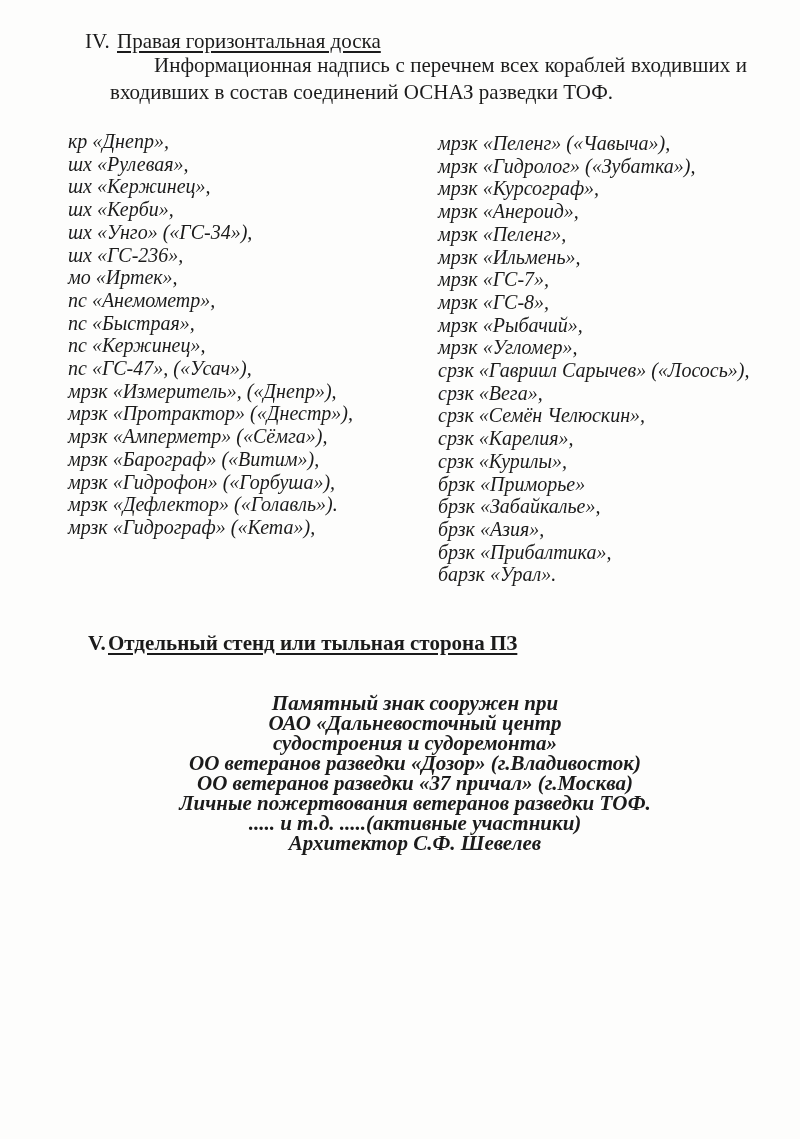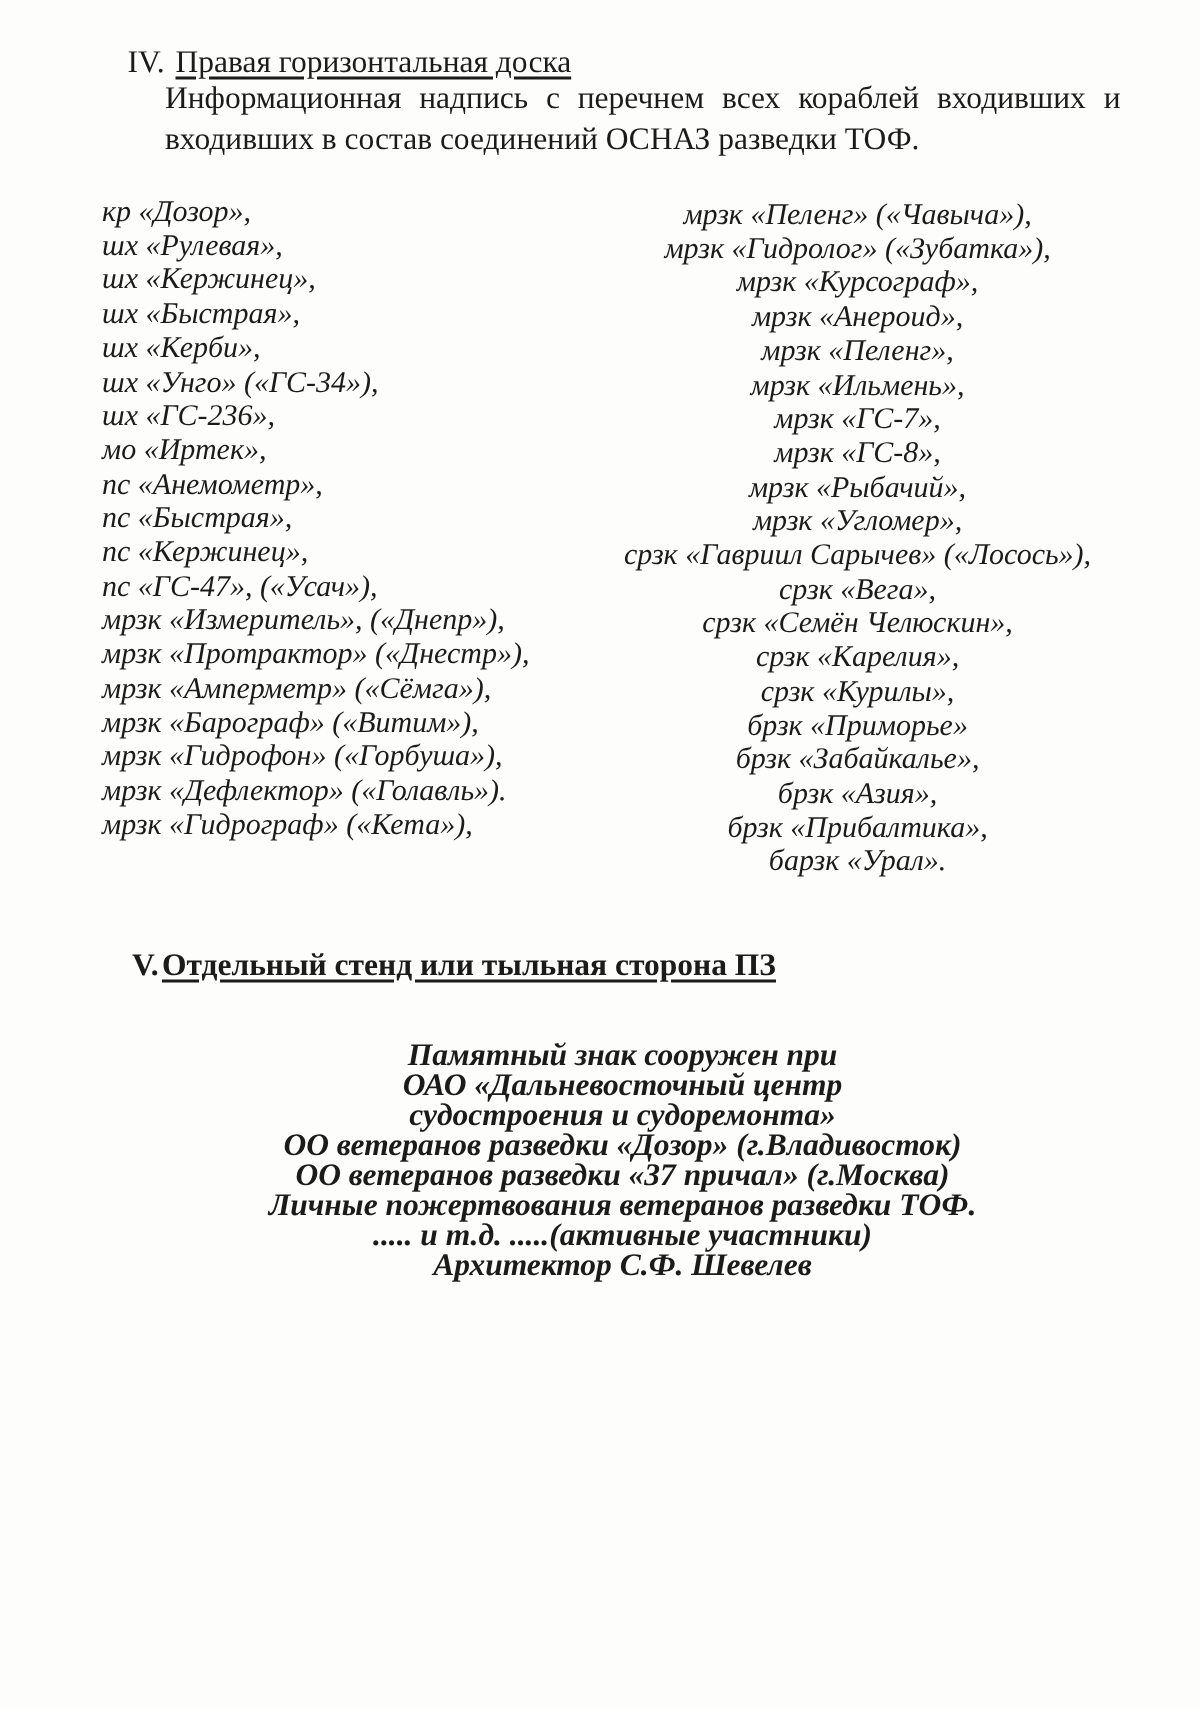--- a/index.html
+++ b/index.html
@@ -15,26 +15,26 @@
   .u{
     text-decoration:underline;
     text-decoration-thickness:1.5px;
     text-underline-offset:3px;
   }
   
   #sec4-heading{left:85px;top:29px;font-size:21px;white-space:nowrap;}
   .n4{display:inline-block;width:32px;}
   
   #sec4-para{left:110px;top:52px;width:637px;font-size:21px;line-height:27px;}
-  .jline{display:block;text-align:justify;text-align-last:justify;}
+  .jline{display:block;text-align:justify;text-align-last:justify;margin-left:44px;}
   .nline{display:block;text-align:left;}
   
   .ship-col{font-style:italic;font-size:20px;line-height:22.7px;white-space:nowrap;}
   #col-left{left:68px;top:130px;}
-  #col-right{left:416px;top:132px;text-align:center;}
+  #col-right{left:438px;top:132px;}
   
   #sec5-heading{left:88px;top:631px;font-size:21px;font-weight:bold;white-space:nowrap;}
   .n5{display:inline-block;width:20px;}
   #sec5-subtitle{left:110px;top:660px;font-size:21px;font-weight:bold;white-space:nowrap;}
   
   #inscription{
     left:120px;top:693px;width:590px;
     text-align:center;
     font-style:italic;font-weight:bold;
     font-size:21px;line-height:20px;
@@ -48,24 +48,23 @@
   <div class="abs" id="sec4-heading">
     <span class="n4">IV.</span><span class="u">Правая горизонтальная доска</span>
   </div>
 
   <div class="abs" id="sec4-para">
     <span class="jline">Информационная надпись с перечнем всех кораблей входивших и</span>
     <span class="nline">входивших в состав соединений ОСНАЗ разведки ТОФ.</span>
   </div>
 
   <div class="abs ship-col" id="col-left">
-      <div>кр «Дозор»,</div>
+      <div>кр «Днепр»,</div>
       <div>шх «Рулевая»,</div>
       <div>шх «Кержинец»,</div>
-      <div>шх «Быстрая»,</div>
       <div>шх «Керби»,</div>
       <div>шх «Унго» («ГС-34»),</div>
       <div>шх «ГС-236»,</div>
       <div>мо «Иртек»,</div>
       <div>пс «Анемометр»,</div>
       <div>пс «Быстрая»,</div>
       <div>пс «Кержинец»,</div>
       <div>пс «ГС-47», («Усач»),</div>
       <div>мрзк «Измеритель», («Днепр»),</div>
       <div>мрзк «Протрактор» («Днестр»),</div>

